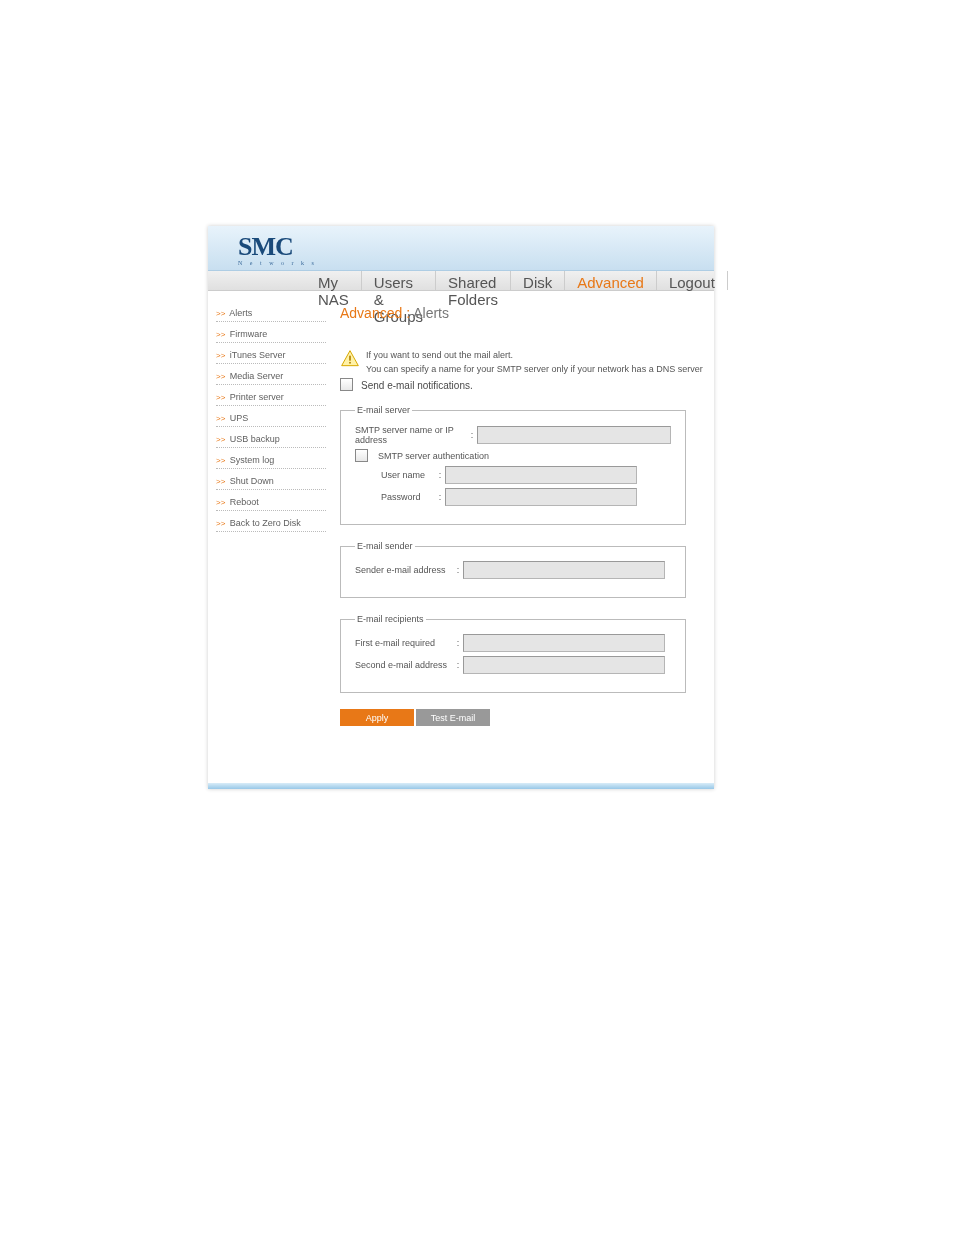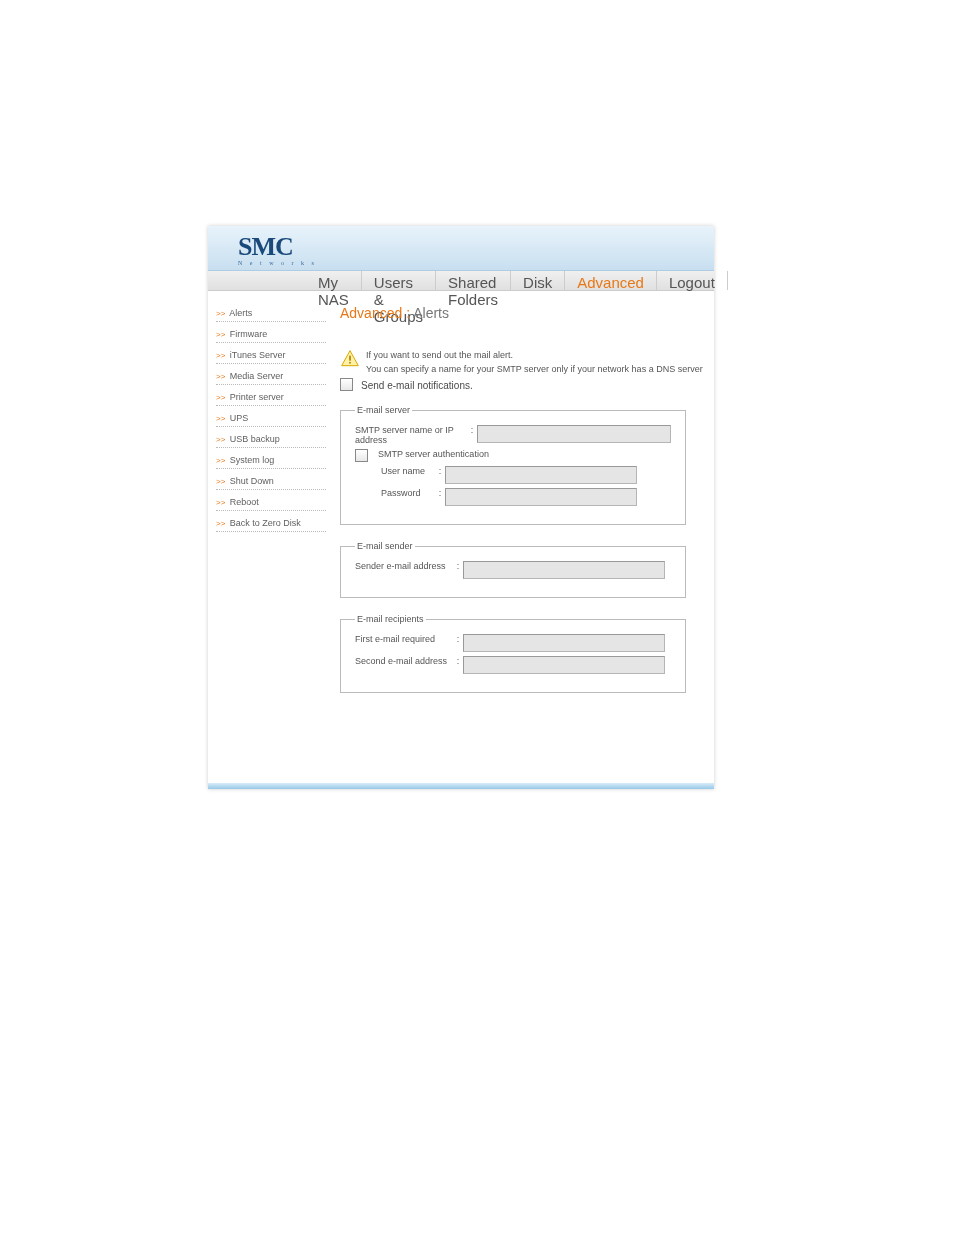--- a/index.html
+++ b/index.html
@@ -20,21 +20,21 @@
 .title{font-size:14px;margin-bottom:28px}
 .title .oc{color:#e87817}
 .title .gc{color:#777}
 .alertbox{display:flex;margin-bottom:2px}
 .warn{width:20px;height:20px;margin-right:6px;flex-shrink:0}
 .alertbox .txt{font-size:9px;color:#555;line-height:1.5}
 .chkrow{display:flex;align-items:flex-end;margin-bottom:14px}
 .chk{width:11px;height:11px;border:1px solid #888;background:linear-gradient(#fff,#e8e8e8);margin-right:8px;cursor:pointer}
 fieldset{border:1px solid #bbb;margin:0 18px 16px 0;padding:10px 10px 14px 14px;font-size:9px;color:#555}
 legend{font-size:9px;color:#555;padding:0 2px}
-.frow{display:flex;align-items:flex-start;margin-bottom:4px}
+.frow{display:flex;align-items:center;margin-bottom:4px}
 .flbl{font-size:9px;color:#555}
 .colon{width:10px;text-align:center}
 .inp{height:14px;background:#e5e5e5;border:1px solid #b5b5b5;border-top-color:#999;border-left-color:#999}
 .info{display:flex;margin-top:8px}
 .info-ic{width:20px;height:20px;margin-right:6px;flex-shrink:0}
 .btns{display:flex;margin-top:4px}
 .btn{width:74px;height:17px;font-size:9px;color:#fff;display:flex;align-items:center;justify-content:center;cursor:pointer;margin-right:2px}
 .btn.pri{background:#e87817}
 .btn.sec{background:#999}
 .ftr{height:6px;background:linear-gradient(#d8ecf8,#98c8e8)}
@@ -137,18 +137,22 @@
         <div class="colon">:</div>
         <input class="inp" style="width: 196px;">
       </div>
       <div class="frow">
         <div class="flbl" style="width:98px">Second e-mail address</div>
         <div class="colon">:</div>
         <input class="inp" style="width: 196px;">
       </div>
     </fieldset>
 
+    <div class="btns">
+      <div class="btn pri">Apply</div>
+      <div class="btn sec">Test E-mail</div>
+    </div>
   </div>
 </div>
 
 <div class="ftr"></div>
 </div>
 </div>
 
 </body></html>

